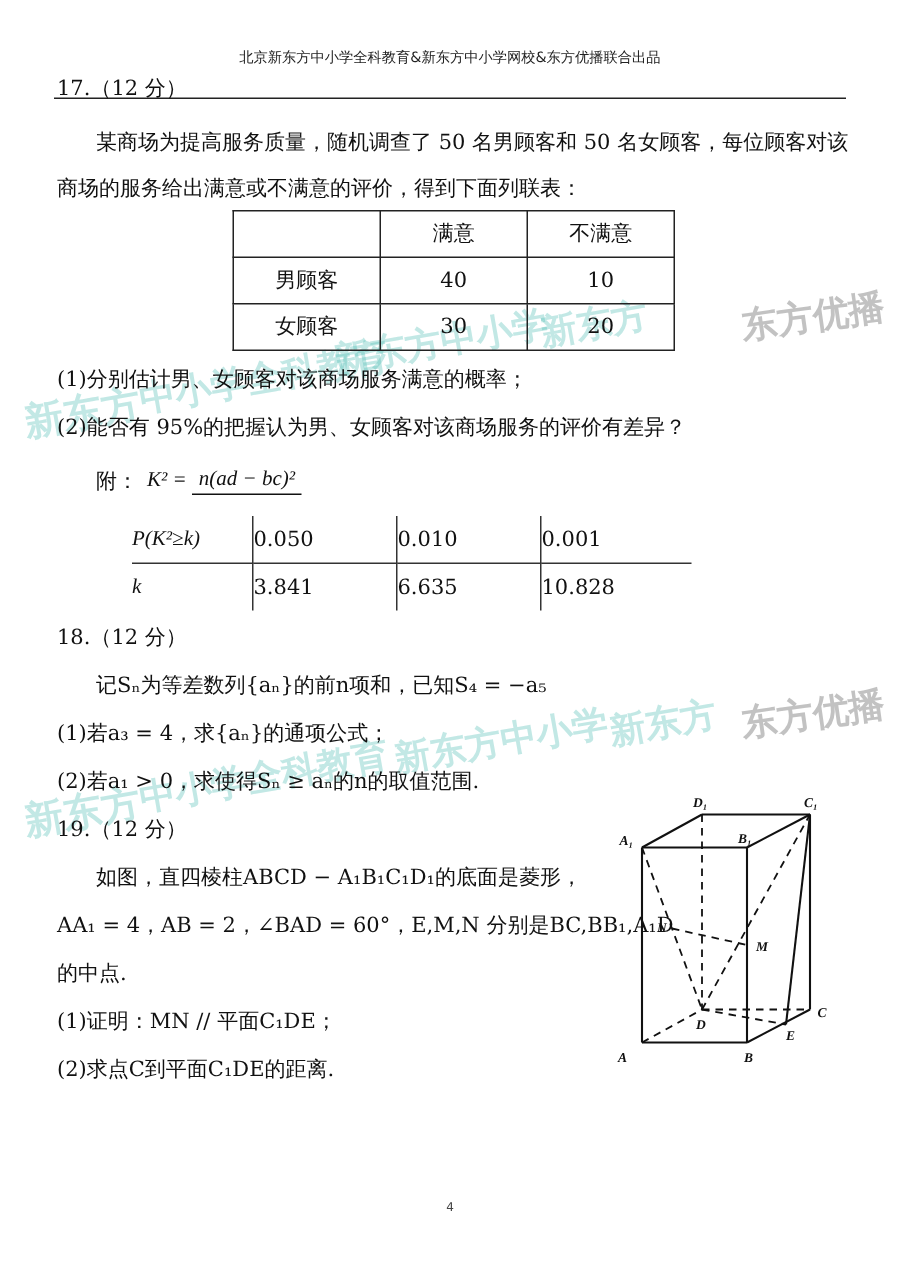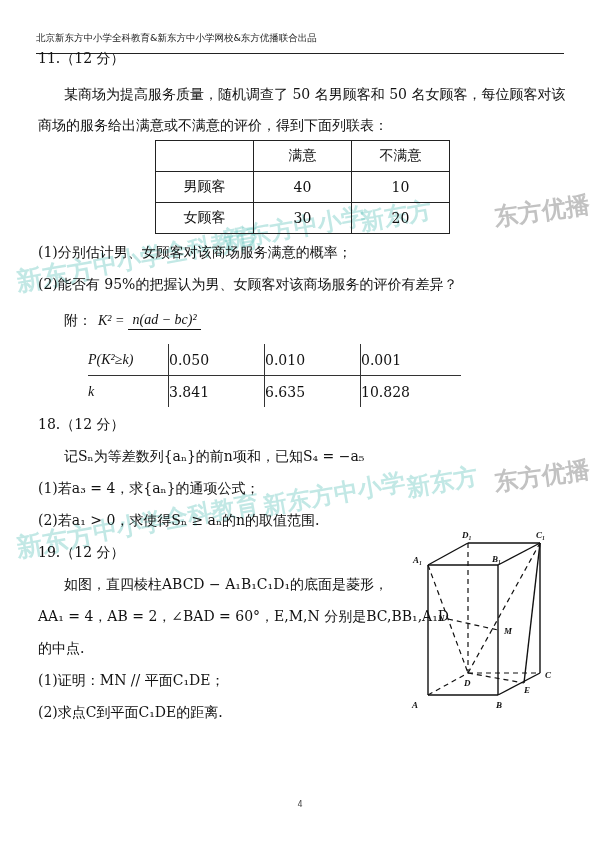--- a/index.html
+++ b/index.html
@@ -4,22 +4,22 @@
 <style>
   html, body { margin: 0; padding: 0; }
   body {
     width: 600px; height: 848px; position: relative; overflow: hidden;
     background: #ffffff; color: #111;
     font-family: "DejaVu Serif", "Liberation Serif", serif;
     font-size: 14px;
   }
   .header {
     position: absolute; left: 36px; top: 32px; width: 528px;
-    font-family: "DejaVu Sans", sans-serif;
-    font-size: 9.5px; color: #222; padding-bottom: 8px;
+    text-align: center; font-family: "DejaVu Sans", sans-serif;
+    font-size: 9.5px; color: #222; padding-bottom: 20px;
     border-bottom: 1.2px solid #222;
   }
   .line { position: absolute; left: 38px; white-space: nowrap; font-size: 14px; }
   .indent { left: 64px; }
   i, .it { font-style: italic; font-family: "Liberation Serif", serif; }
   table.ct {
     position: absolute; left: 155px; top: 140px; border-collapse: collapse;
     font-size: 14px;
   }
   table.ct td {
@@ -61,21 +61,21 @@
 <div class="wm" style="left:360px;top:200px;font-size:24px;transform:rotate(-10deg);">新东方</div>
 <div class="wm wm-orange" style="left:494px;top:195px;font-size:24px;transform:rotate(-8deg);">东方优播</div>
 <div class="wm" style="left:16px;top:258px;font-size:26px;transform:rotate(-10deg);">新东方</div>
 <div class="wm" style="left:92px;top:236px;font-size:24px;transform:rotate(-10deg);">中小学全科教育</div>
 <div class="wm" style="left:262px;top:478px;font-size:24px;transform:rotate(-10deg);">新东方中小学</div>
 <div class="wm" style="left:406px;top:466px;font-size:24px;transform:rotate(-10deg);">新东方</div>
 <div class="wm wm-orange" style="left:494px;top:460px;font-size:24px;transform:rotate(-8deg);">东方优播</div>
 <div class="wm" style="left:16px;top:524px;font-size:26px;transform:rotate(-10deg);">新东方</div>
 <div class="wm" style="left:92px;top:502px;font-size:24px;transform:rotate(-10deg);">中小学全科教育</div>
 
-<div class="line" style="top:50px">11.（12 分）</div>
+<div class="line" style="top:50px">17.（12 分）</div>
 <div class="line indent" style="top:86px">某商场为提高服务质量，随机调查了 50 名男顾客和 50 名女顾客，每位顾客对该</div>
 <div class="line" style="top:117px">商场的服务给出满意或不满意的评价，得到下面列联表：</div>
 
 <table class="ct">
   <tbody>
       <tr>
     <td></td>
     <td>满意</td>
     <td>不满意</td>
   </tr>

